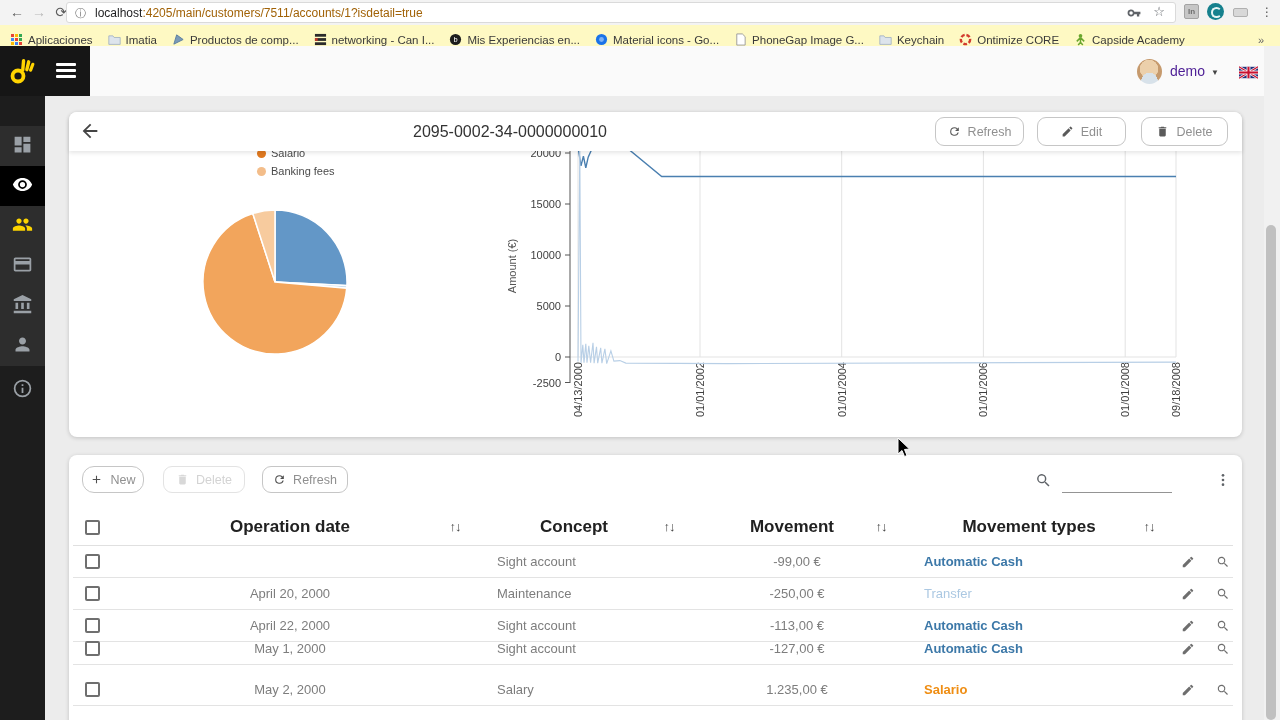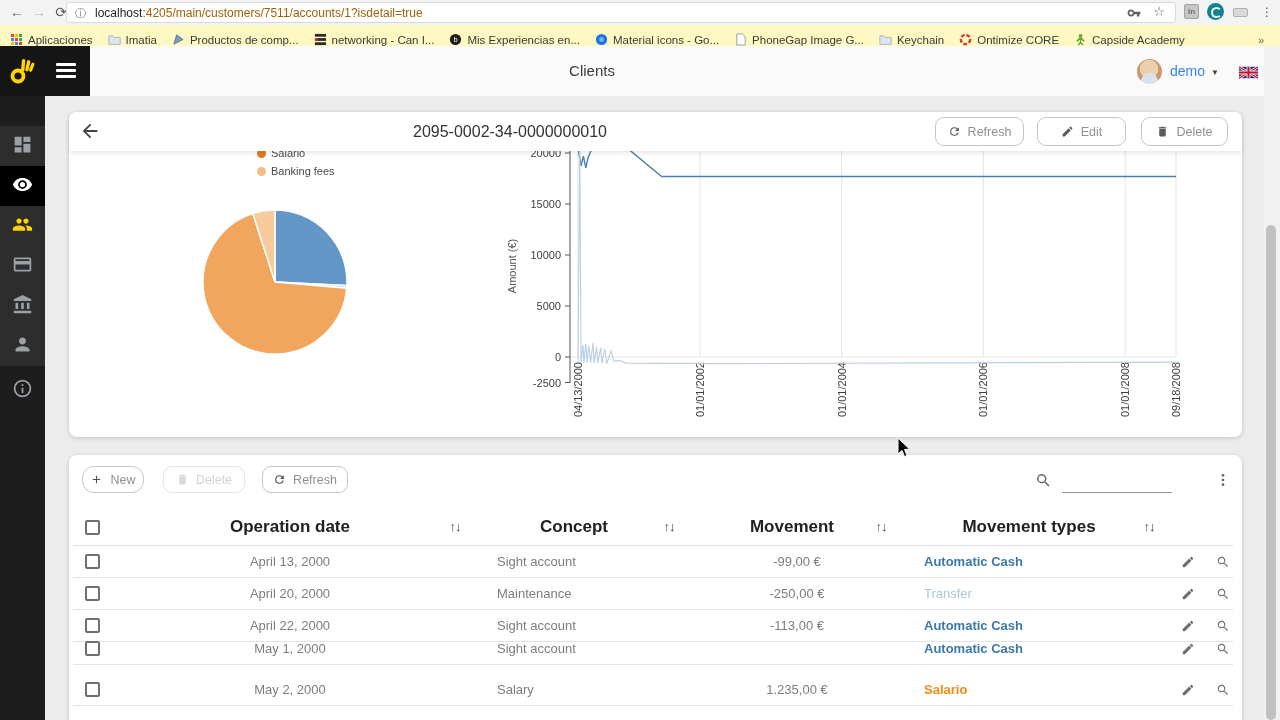--- a/index.html
+++ b/index.html
@@ -27,21 +27,21 @@
 .bm .bi{margin-right:5px;display:inline-flex;align-items:center;}
 #bm-chevrons{margin-left:auto;color:#666;font-size:11px;padding-right:6px;}
 
 #appbar{position:absolute;left:0;top:46px;width:100%;height:50px;background:#fafafa;}
 #appbar-dark{position:absolute;left:0;top:0;width:90px;height:50px;background:#161616;}
 #app-logo{position:absolute;left:8px;top:10px;}
 #hamburger{position:absolute;left:56px;top:17px;width:20px;height:16px;}
 #hamburger i{display:block;height:2.5px;background:#fff;margin-bottom:3.5px;border-radius:1px;}
 #appbar-title{position:absolute;left:472px;top:0;width:240px;height:50px;line-height:50px;text-align:center;font-size:15px;color:#3a3a3a;}
 #avatar{position:absolute;left:1137px;top:13px;width:25px;height:25px;border-radius:50%;background:radial-gradient(circle at 50% 88%,#d8e2ea 0 32%,transparent 33%),radial-gradient(circle at 48% 40%,#ecd0ab 0 46%,#c69a6d 47% 100%);}
-#user-name{position:absolute;left:1170px;top:0;height:50px;line-height:50px;font-size:14px;color:#3b82f6;}
+#user-name{position:absolute;left:1170px;top:0;height:50px;line-height:50px;font-size:14px;color:#4c1d95;}
 #user-chevron{position:absolute;left:1211px;top:2px;height:50px;line-height:50px;font-size:8px;color:#444;}
 #flag{position:absolute;left:1239px;top:19px;}
 
 #sidebar{position:absolute;left:0;top:96px;width:45px;height:624px;background:#1d1d1d;}
 #side-block{position:absolute;left:0;top:30px;width:45px;background:#2d2d2d;}
 .side-item{width:45px;height:40px;display:flex;align-items:center;justify-content:center;}
 .side-item.active{background:#000;}
 #side-footer{position:absolute;left:0;top:274px;width:45px;height:40px;display:flex;align-items:center;justify-content:center;}
 
 .card{position:absolute;left:69px;width:1173px;background:#fff;border-radius:8px;box-shadow:0 1px 4px rgba(0,0,0,0.18);}
@@ -207,21 +207,20 @@
             <rect x="13.5" y="3" width="3.4" height="12.5" rx="1.7" fill="#ffd400" transform="rotate(5 15 9)"></rect>
             <rect x="18" y="4" width="3.4" height="11.5" rx="1.7" fill="#ffd400" transform="rotate(13 19.7 10)"></rect>
             <rect x="22.2" y="6.5" width="3.2" height="9.5" rx="1.6" fill="#ffd400" transform="rotate(21 23.8 11)"></rect>
           </svg></span>
       <span id="hamburger">
           <i></i>
           <i></i>
           <i></i>
         </span>
     </div>
-    <div id="appbar-title">Clients</div>
     <div id="avatar"></div>
     <div id="user-name">demo</div>
     <div id="user-chevron">▼</div>
     <div id="flag"><svg width="19" height="13" viewBox="0 0 60 36">
           <rect width="60" height="36" fill="#20307a"></rect>
           <path d="M0 0 60 36M60 0 0 36" stroke="#fff" stroke-width="8"></path>
           <path d="M0 0 60 36M60 0 0 36" stroke="#c8102e" stroke-width="3.5"></path>
           <rect x="24" width="12" height="36" fill="#fff"></rect>
           <rect y="12" width="60" height="12" fill="#fff"></rect>
           <rect x="26.7" width="6.6" height="36" fill="#c8102e"></rect>
@@ -398,21 +397,20 @@
         <div class="hcell" style="left:431px;width:140px">Concept</div>
         <div class="sort" style="left:581px">↑↓</div>
         <div class="hcell" style="left:649px;width:140px">Movement</div>
         <div class="sort" style="left:793px">↑↓</div>
         <div class="hcell" style="left:866px;width:180px">Movement types</div>
         <div class="sort" style="left:1061px">↑↓</div>
       </div>
     <div id="tbody" style="position: absolute; left: 0px; top: 0px; width: 100%;">
         <div class="trow" style="top: 91px;">
           <div class="cbox" style="top:8px"></div>
-          <div class="cell date">April 13, 2000</div>
           <div class="cell concept">Sight account</div>
           <div class="cell movement">-99,00 €</div>
           <div class="cell mtype" style="color:#3c78a8;font-weight:bold">Automatic Cash</div>
           <span class="rowic" style="left:1108px"><svg width="14" height="14" viewBox="0 0 24 24" fill="#6e6e6e">
               <path d="M3 17.25V21h3.75L17.81 9.94l-3.75-3.75L3 17.25zM20.71 7.04a1 1 0 0 0 0-1.41l-2.34-2.34a1 1 0 0 0-1.41 0l-1.83 1.83 3.75 3.75 1.83-1.83z"></path>
             </svg></span>
           <span class="rowic" style="left:1143px"><svg width="14" height="14" viewBox="0 0 24 24" fill="#6e6e6e">
               <path d="M15.5 14h-.79l-.28-.27a6.5 6.5 0 1 0-.7.7l.27.28v.79l5 4.99L20.49 19l-4.99-5zm-6 0A4.5 4.5 0 1 1 14 9.5 4.5 4.5 0 0 1 9.5 14z"></path>
             </svg></span>
         </div>
@@ -439,20 +437,21 @@
               <path d="M3 17.25V21h3.75L17.81 9.94l-3.75-3.75L3 17.25zM20.71 7.04a1 1 0 0 0 0-1.41l-2.34-2.34a1 1 0 0 0-1.41 0l-1.83 1.83 3.75 3.75 1.83-1.83z"></path>
             </svg></span>
           <span class="rowic" style="left:1143px"><svg width="14" height="14" viewBox="0 0 24 24" fill="#6e6e6e">
               <path d="M15.5 14h-.79l-.28-.27a6.5 6.5 0 1 0-.7.7l.27.28v.79l5 4.99L20.49 19l-4.99-5zm-6 0A4.5 4.5 0 1 1 14 9.5 4.5 4.5 0 0 1 9.5 14z"></path>
             </svg></span>
         </div>
         <div class="trow" style="top: 178px;">
           <div class="cbox" style="top:8px"></div>
           <div class="cell date">May 1, 2000</div>
           <div class="cell concept">Sight account</div>
+          <div class="cell movement">-127,00 €</div>
           <div class="cell mtype" style="color:#3c78a8;font-weight:bold">Automatic Cash</div>
           <span class="rowic" style="left:1108px"><svg width="14" height="14" viewBox="0 0 24 24" fill="#6e6e6e">
               <path d="M3 17.25V21h3.75L17.81 9.94l-3.75-3.75L3 17.25zM20.71 7.04a1 1 0 0 0 0-1.41l-2.34-2.34a1 1 0 0 0-1.41 0l-1.83 1.83 3.75 3.75 1.83-1.83z"></path>
             </svg></span>
           <span class="rowic" style="left:1143px"><svg width="14" height="14" viewBox="0 0 24 24" fill="#6e6e6e">
               <path d="M15.5 14h-.79l-.28-.27a6.5 6.5 0 1 0-.7.7l.27.28v.79l5 4.99L20.49 19l-4.99-5zm-6 0A4.5 4.5 0 1 1 14 9.5 4.5 4.5 0 0 1 9.5 14z"></path>
             </svg></span>
         </div>
         <div class="trow" style="top: 219px;">
           <div class="cbox" style="top:8px"></div>

